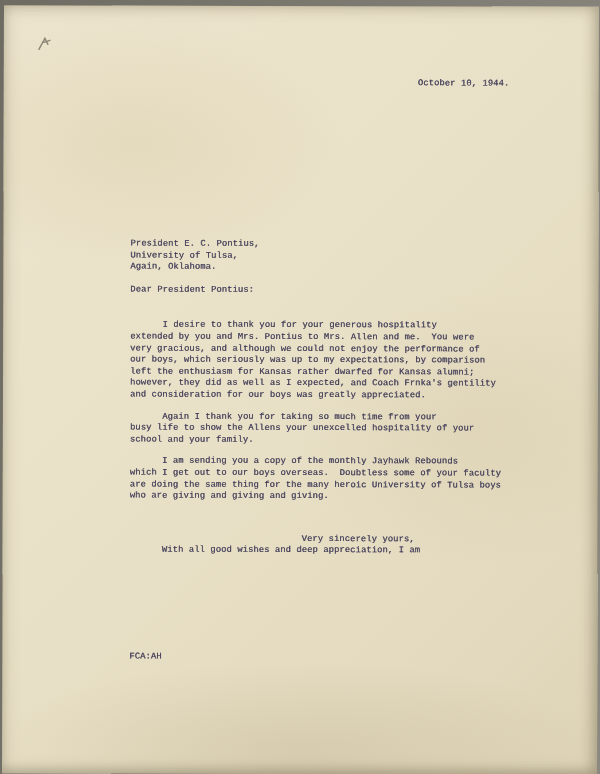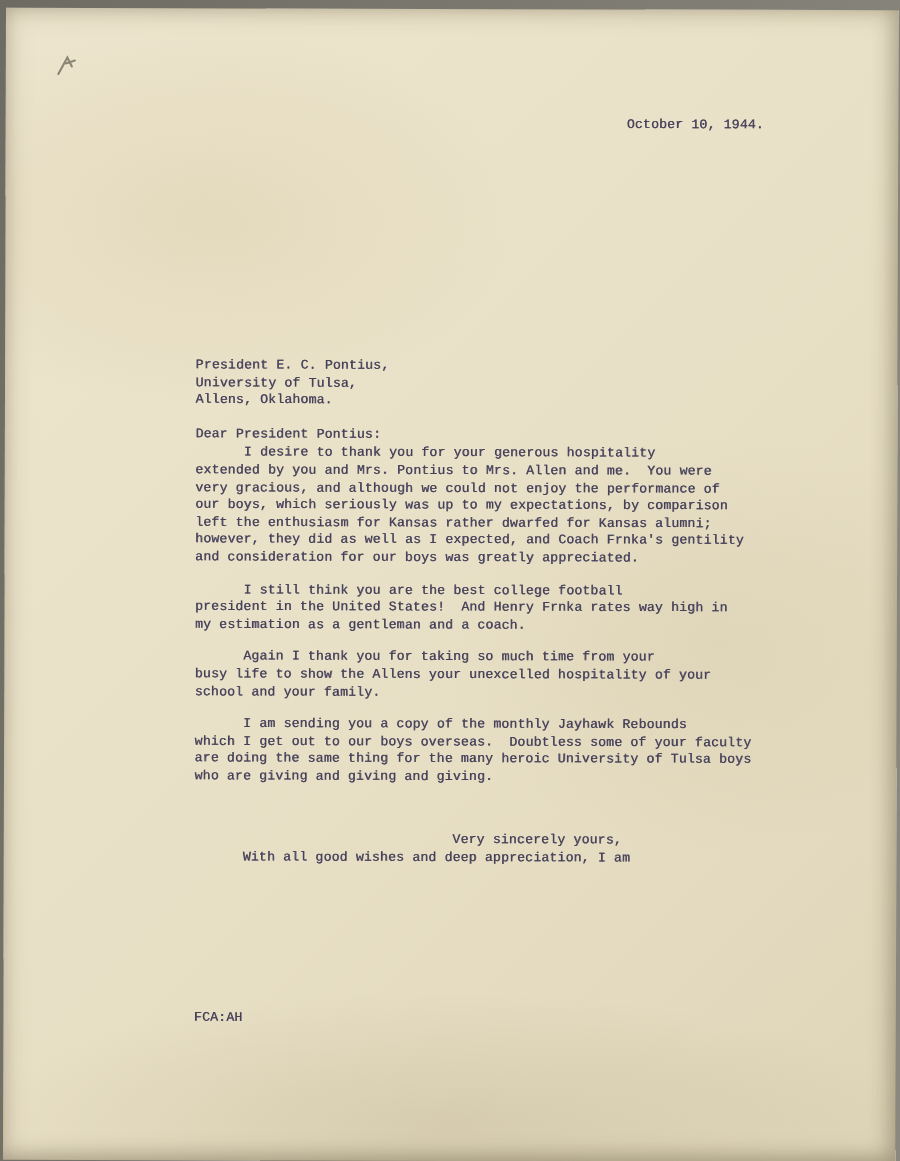--- a/index.html
+++ b/index.html
@@ -51,21 +51,21 @@
     left: 414px;
     top: 72px;
   }
   .body-block {
     position: absolute;
     left: 127px;
     top: 233px;
     width: 378px;
   }
   .recipient { margin-bottom: 11px; }
-  .salutation { margin-bottom: 1px; }
+  .salutation { margin-bottom: 24px; }
   .para { margin-bottom: 10px; }
   .closing { margin-bottom: 0; }
   .valediction {
     margin-left: 172px;
     margin-top: 31px;
   }
   .sig-row {
     display: flex;
     align-items: flex-end;
     margin-top: 95px;
@@ -81,33 +81,30 @@
 
     <svg class="pencil-mark" width="22" height="22" viewBox="0 0 22 22">
       <path d="M3,16 L9,5 L12,11 M8,9 L14,7" fill="none" stroke="#6b6658" stroke-width="1.4" stroke-linecap="round"></path>
     </svg>
 
     <div class="ink date">October 10, 1944.</div>
 
     <div class="body-block">
       <div class="ink recipient">President E. C. Pontius,
 University of Tulsa,
-Allens, Oklahoma.</div>
+Again, Oklahoma.</div>
       <div class="ink salutation">Dear President Pontius:</div>
 
       <div class="ink para">      I desire to thank you for your generous hospitality
 extended by you and Mrs. Pontius to Mrs. Allen and me.  You were
 very gracious, and although we could not enjoy the performance of
 our boys, which seriously was up to my expectations, by comparison
 left the enthusiasm for Kansas rather dwarfed for Kansas alumni;
 however, they did as well as I expected, and Coach Frnka's gentility
 and consideration for our boys was greatly appreciated.</div>
-      <div class="ink para">      I still think you are the best college football
-president in the United States!  And Henry Frnka rates way high in
-my estimation as a gentleman and a coach.</div>
       <div class="ink para">      Again I thank you for taking so much time from your
 busy life to show the Allens your unexcelled hospitality of your
 school and your family.</div>
       <div class="ink para">      I am sending you a copy of the monthly Jayhawk Rebounds
 which I get out to our boys overseas.  Doubtless some of your faculty
 are doing the same thing for the many heroic University of Tulsa boys
 who are giving and giving and giving.</div>
 
       <div class="ink valediction">Very sincerely yours,</div>
 

